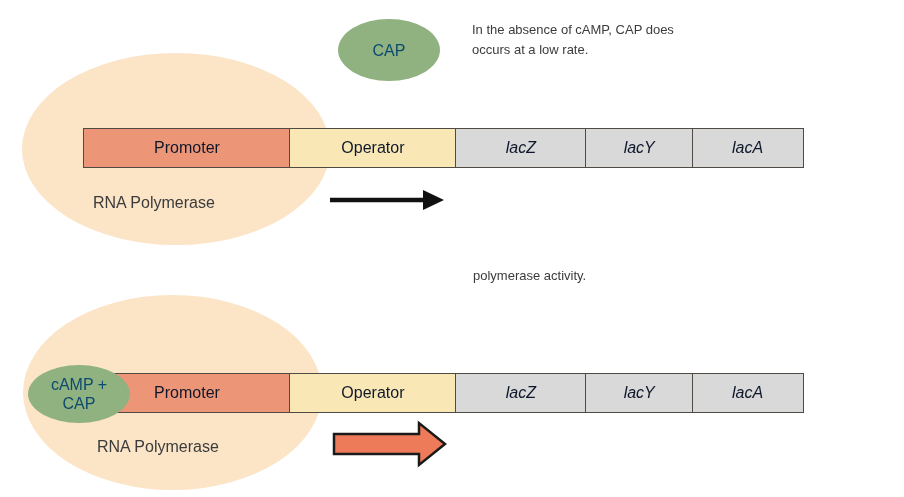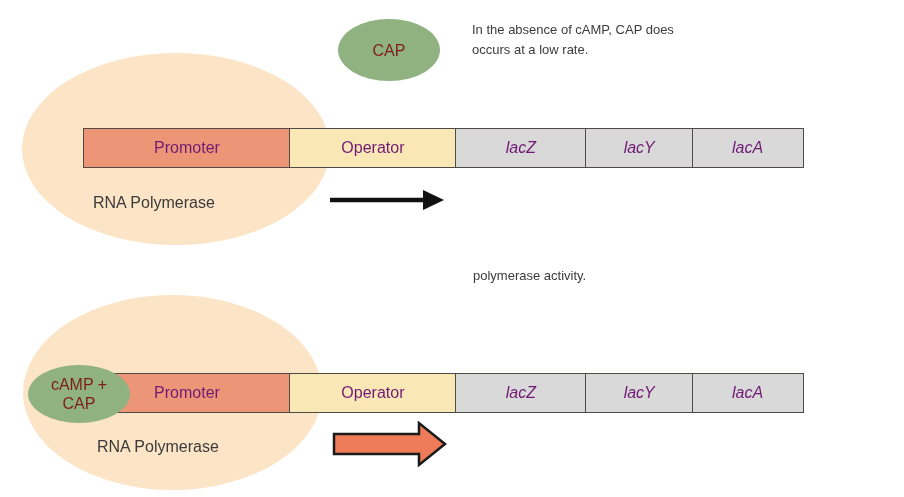--- a/index.html
+++ b/index.html
@@ -27,21 +27,21 @@
   .green-oval {
     background: var(--green, #90b281);
     border-radius: 50%;
     display: flex;
     flex-direction: column;
     align-items: center;
     justify-content: center;
     text-align: center;
     font-size: 16px;
     line-height: 19px;
-    color: #7f1d1d;
+    color: #0c4a6e;
     z-index: 3;
   }
   #cap-oval-top    { left: 338px; top: 19px;  width: 102px; height: 62px; }
   #cap-oval-bottom { left: 28px;  top: 365px; width: 102px; height: 58px; }
 
   
   .caption {
     font-size: 13px;
     line-height: 20px;
     white-space: nowrap;
@@ -58,21 +58,21 @@
   }
   #gene-bar-top    { left: 83px; top: 128px; }
   #gene-bar-bottom { left: 83px; top: 373px; }
   .cell {
     box-sizing: border-box;
     border: 1.6px solid var(--bar-border, #4f4a44);
     display: flex;
     align-items: center;
     justify-content: center;
     font-size: 16px;
-    color: #701a75;
+    color: #0f172a;
   }
   .cell + .cell { margin-left: -1.6px; }
   .cell.promoter { width: 208px; background: var(--promoter, #eb9473); }
   .cell.operator { width: 167px; background: var(--operator, #f9e8b6); }
   .cell.gene     { background: var(--gene, #d9d9d9); font-style: italic; }
   .cell.lacz { width: 132px; }
   .cell.lacy { width: 108px; }
   .cell.laca { width: 112px; }
 
   

